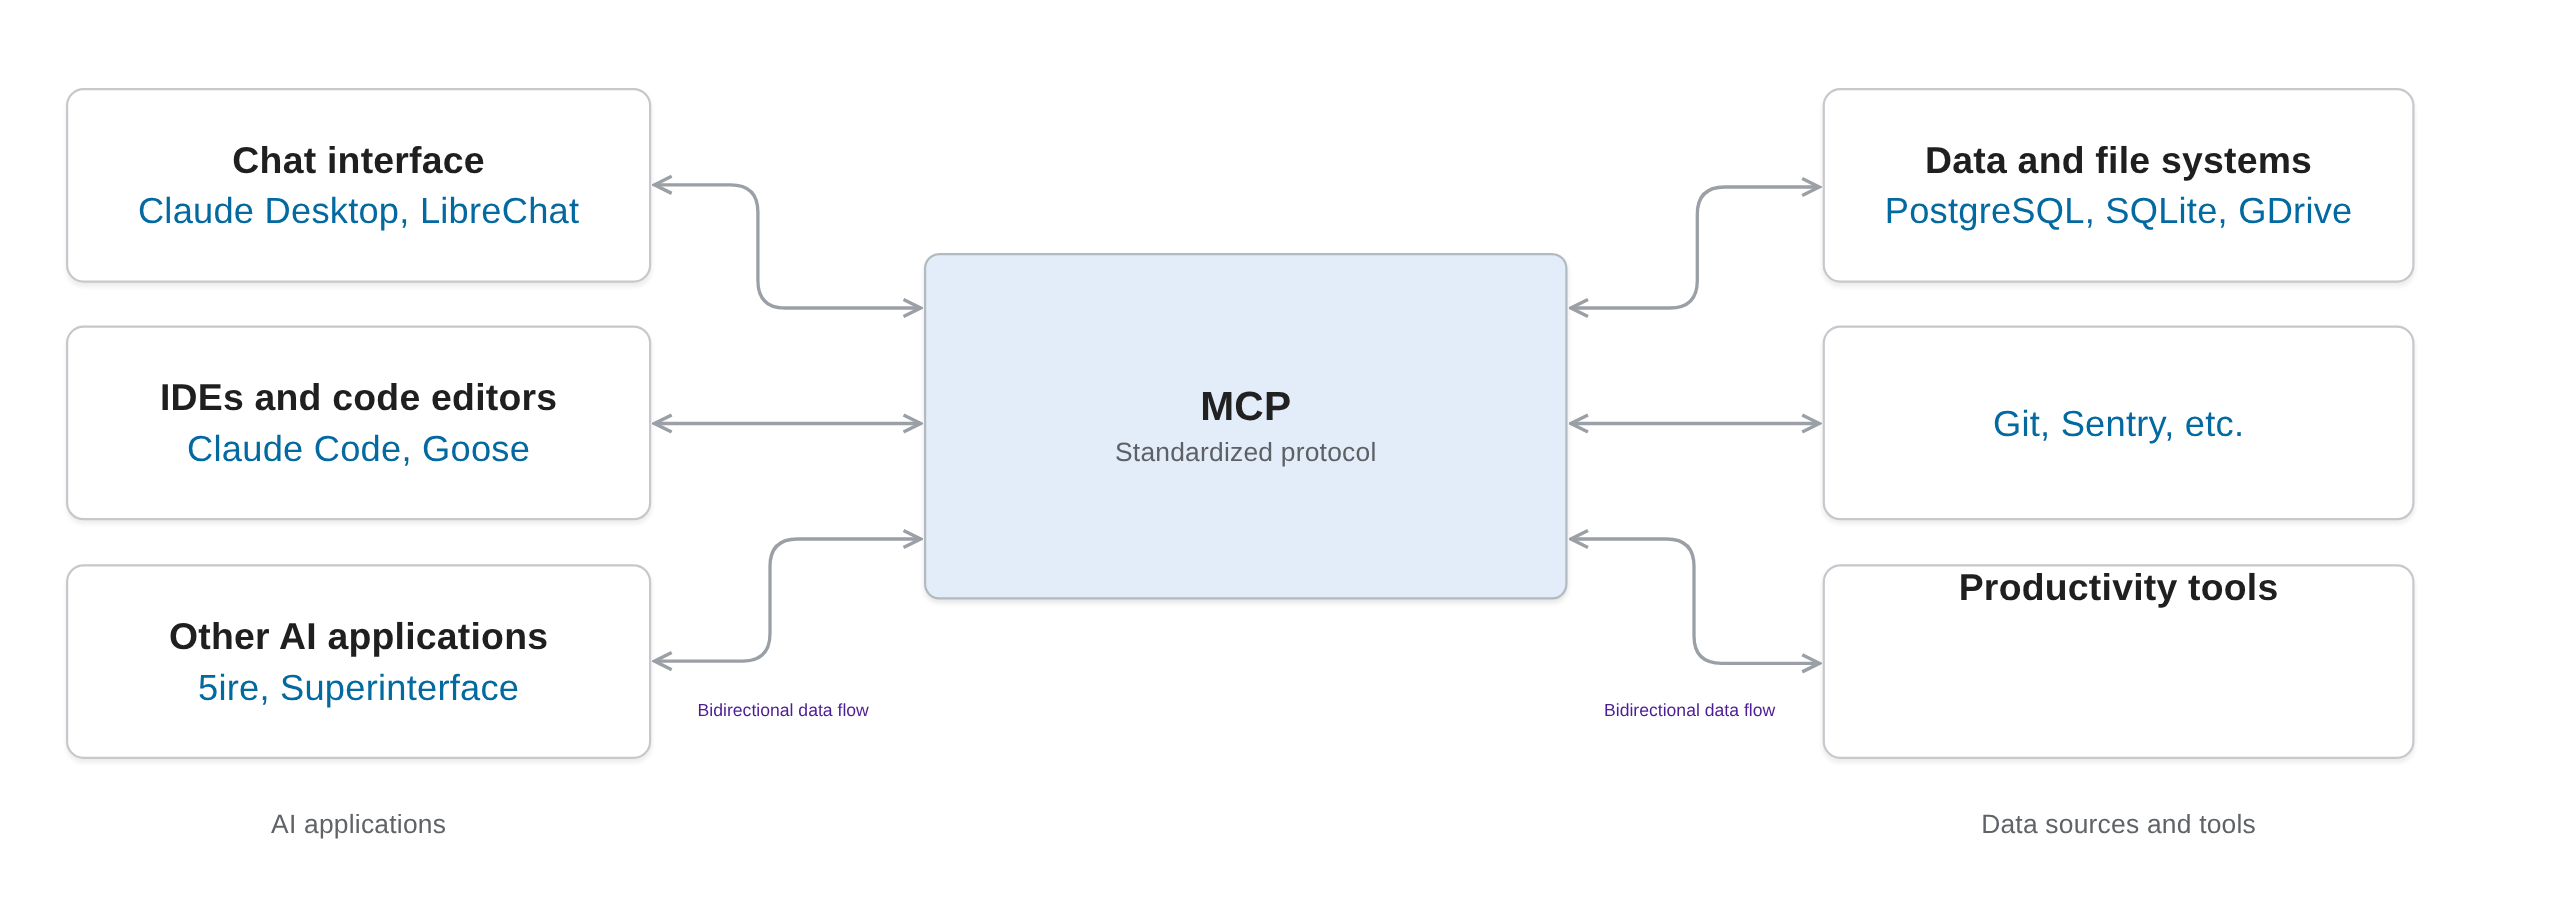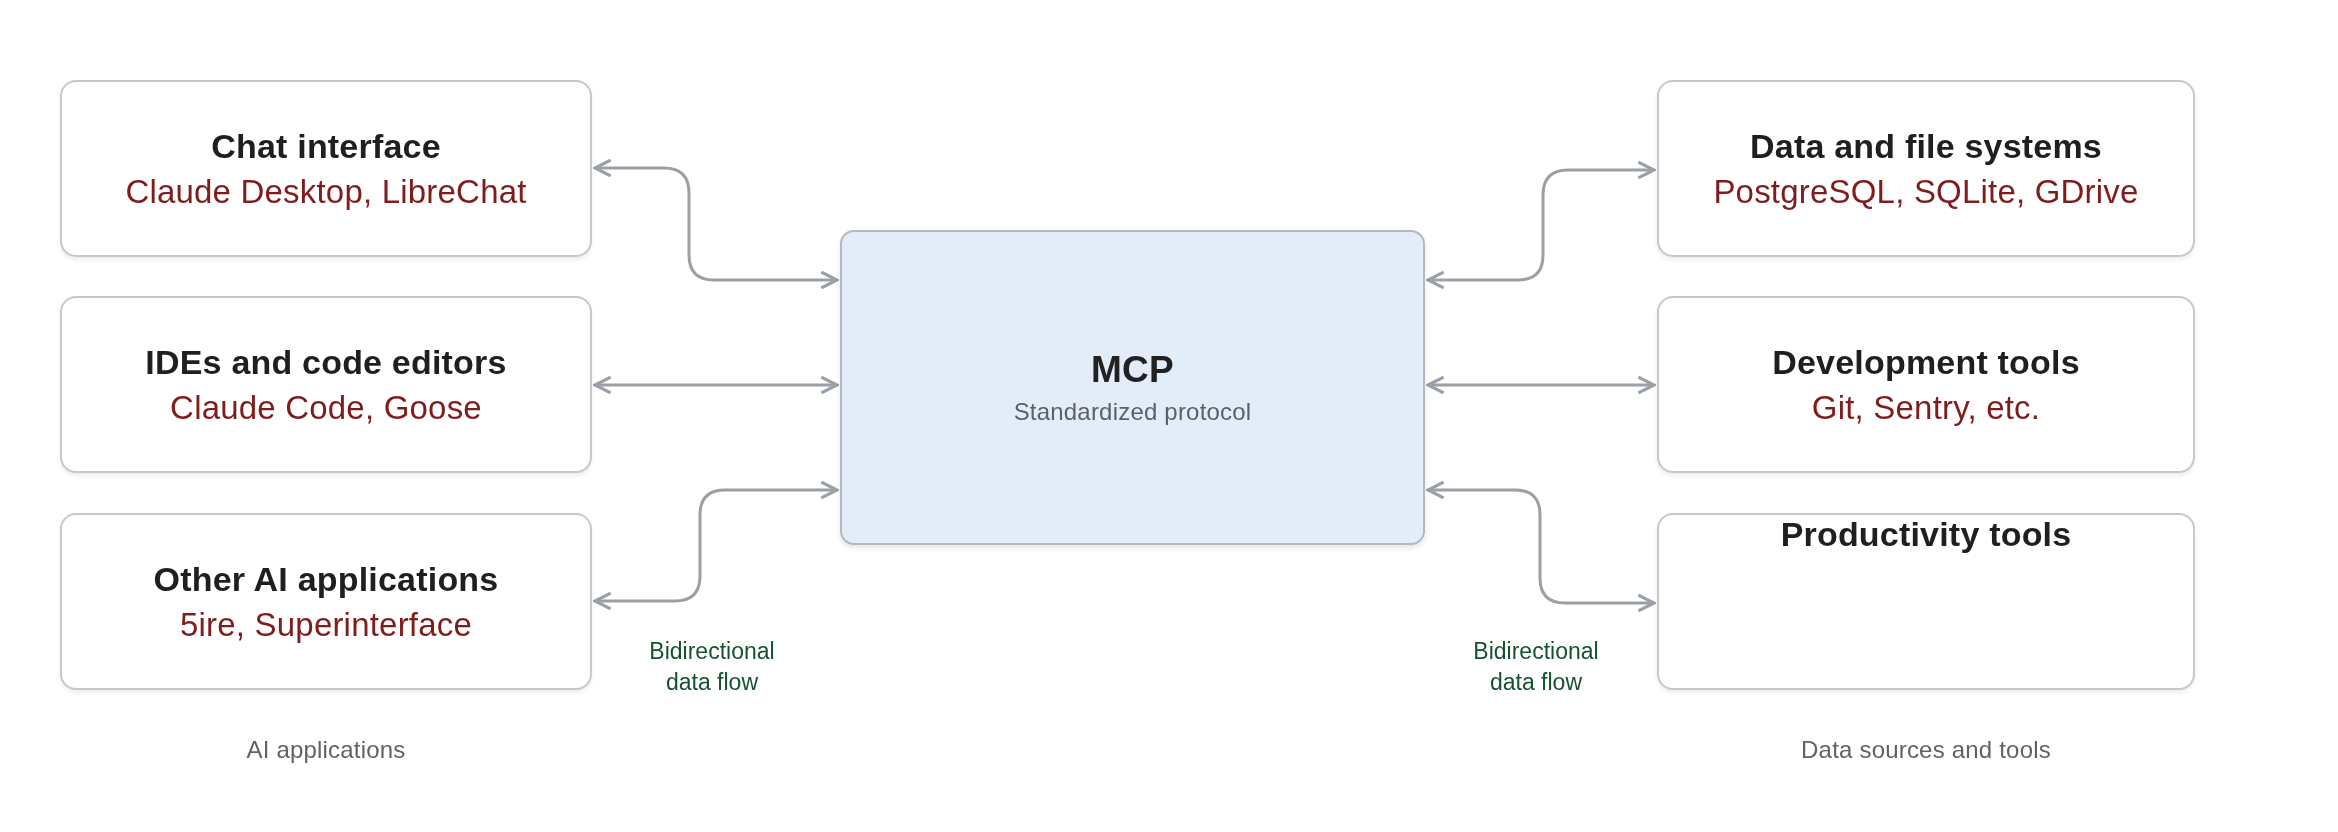--- a/index.html
+++ b/index.html
@@ -37,21 +37,21 @@
     box-shadow: 0 3px 4px rgba(0,0,0,0.07);
   }
   .node .title {
     font-size: 34px;
     font-weight: bold;
     color: #1f1f1f;
     letter-spacing: 0.2px;
   }
   .node .subtitle {
     font-size: 33px;
-    color: #7f1d1d;
+    color: #0369a1;
     letter-spacing: 0.2px;
   }
   
   .node.left { left: 60px; width: 532px; height: 177px; align-items: center; }
   #box-chat   { top: 80px;  }
   #box-ides   { top: 296px; }
   #box-other  { top: 513px; }
   
   .node.right { left: 1657px; width: 538px; height: 177px; }
   #box-data   { top: 80px;  }
@@ -79,23 +79,23 @@
     text-align: center;
     letter-spacing: 0.2px;
   }
   #caption-left  { left: 60px;   width: 532px; }
   #caption-right { left: 1657px; width: 538px; }
 
   .flow-label {
     position: absolute;
     width: 160px;
     top: 636px;
-    font-size: 23px;
+    font-size: 16px;
     line-height: 1.35;
-    color: #14532d;
+    color: #4c1d95;
     text-align: center;
   }
   #flow-label-left  { left: 632px;  }
   #flow-label-right { left: 1456px; }
 
   .connector {
     fill: none;
     stroke: #9aa0a6;
     stroke-width: 3;
   }
@@ -135,21 +135,20 @@
   <div class="node" id="box-mcp">
     <div class="title">MCP</div>
     <div class="subtitle">Standardized protocol</div>
   </div>
 
   <div class="node right" id="box-data">
     <div class="title">Data and file systems</div>
     <div class="subtitle">PostgreSQL, SQLite, GDrive</div>
   </div>
   <div class="node right" id="box-dev">
-    <div class="title">Development tools</div>
     <div class="subtitle">Git, Sentry, etc.</div>
   </div>
   <div class="node right" id="box-prod">
     <div class="title">Productivity tools</div>
   </div>
 
   <div class="flow-label" id="flow-label-left">Bidirectional data flow</div>
   <div class="flow-label" id="flow-label-right">Bidirectional data flow</div>
 
   <div class="caption" id="caption-left">AI applications</div>

